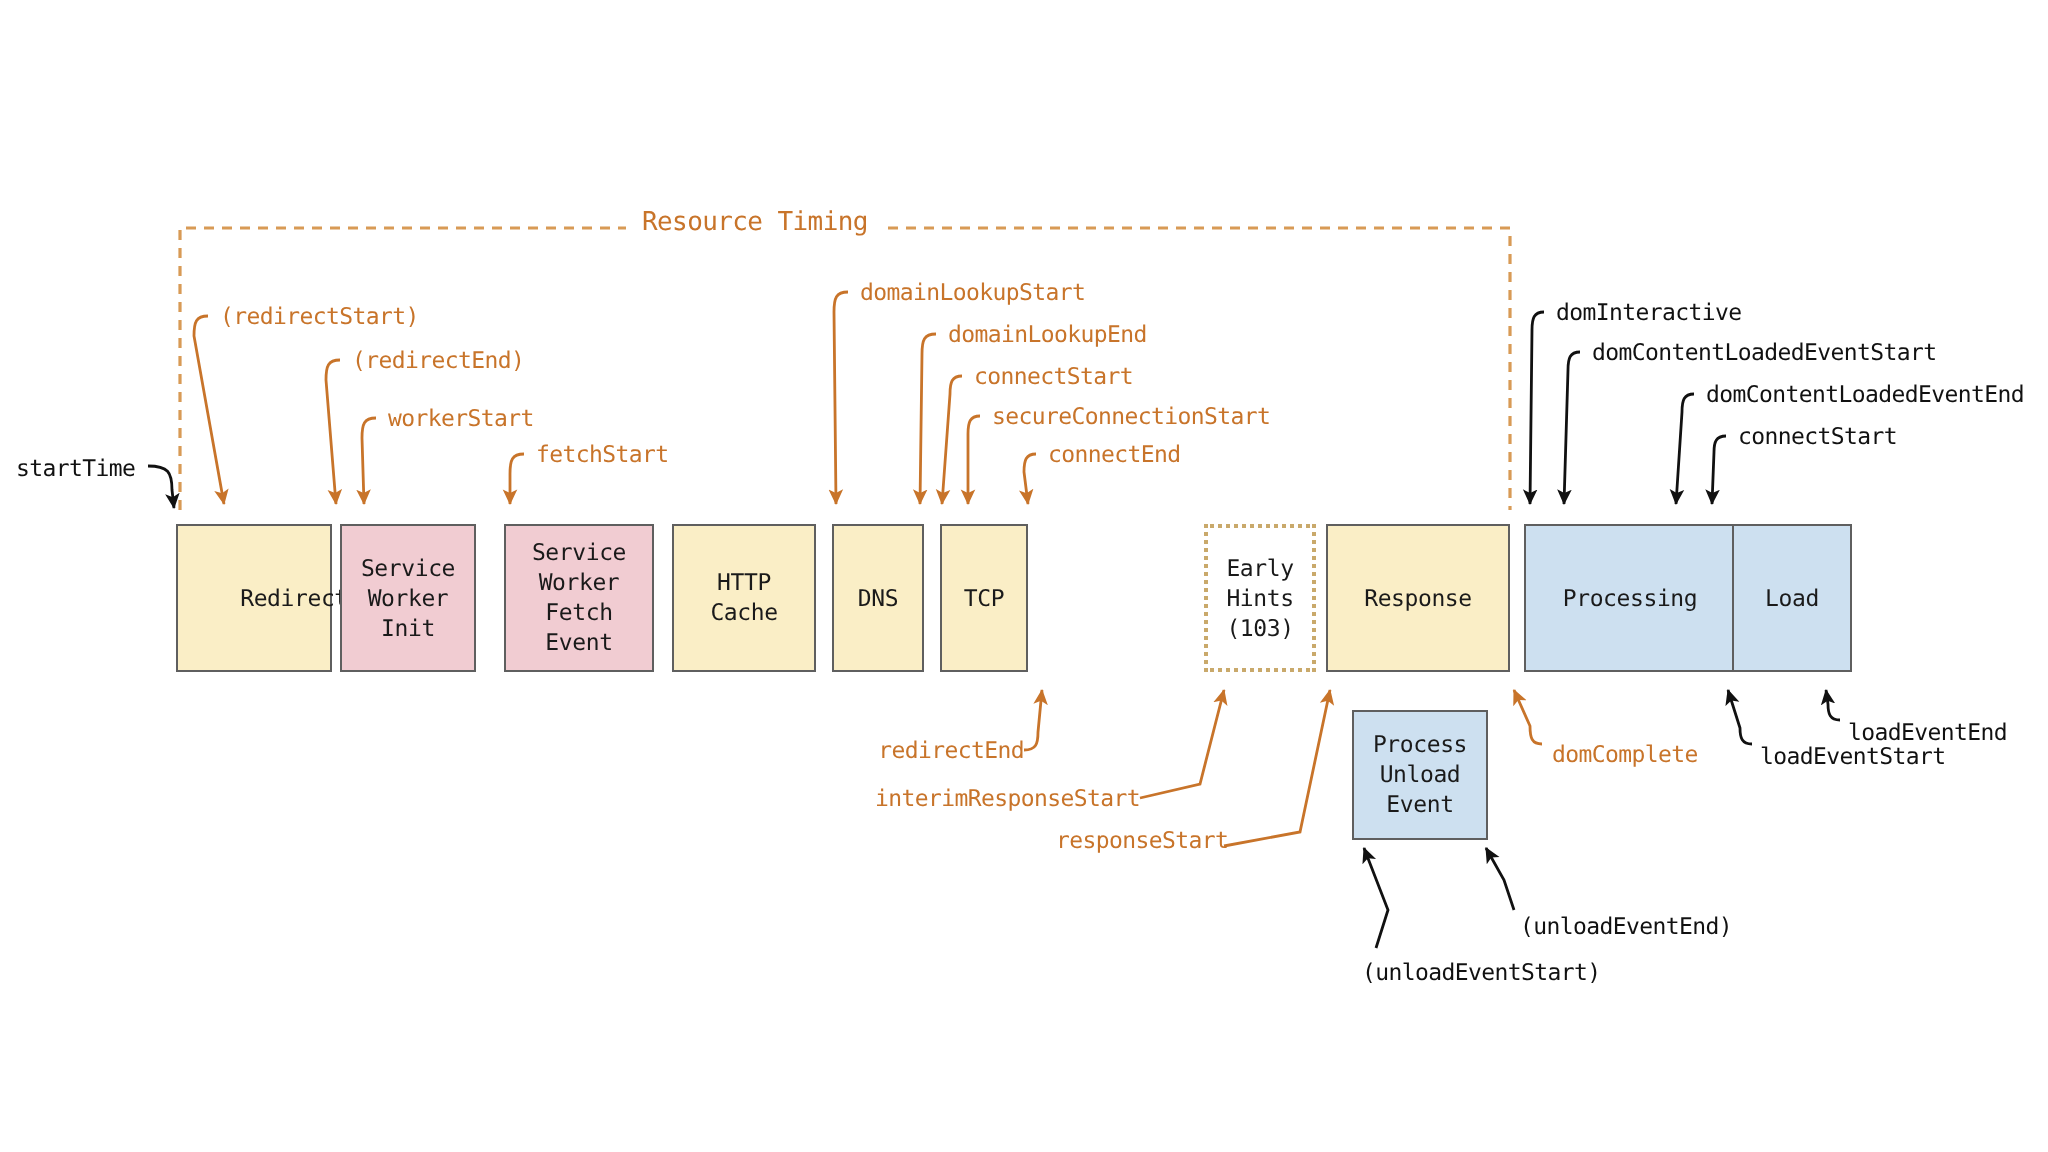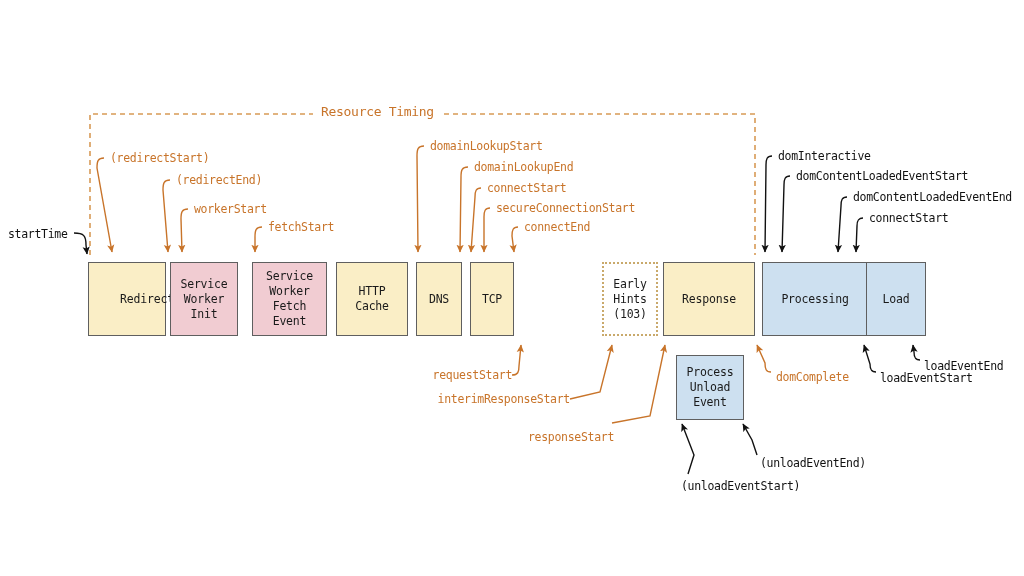--- a/index.html
+++ b/index.html
@@ -207,25 +207,25 @@
   <div class="lbl orange" style="left:524px; top:221px;">connectEnd</div>
 
   <div class="lbl black" style="left:778px; top:150px;">domInteractive</div>
 
   <div class="lbl black" style="left:796px; top:170px;">domContentLoadedEventStart</div>
 
   <div class="lbl black" style="left:853px; top:191px;">domContentLoadedEventEnd</div>
 
   <div class="lbl black" style="left:869px; top:212px;">connectStart</div>
 
-  <div class="lbl orange right" style="left:427px; top:369px; width:85px;">requestStart</div>
+  <div class="lbl orange right" style="left:427px; top:369px; width:85px;">redirectEnd</div>
 
   <div class="lbl orange right" style="left:420px; top:393px; width:150px;">interimResponseStart</div>
 
-  <div class="lbl orange right" style="left:528px; top:431px; width:84px;">responseStart</div>
+  <div class="lbl orange right" style="left:528px; top:414px; width:84px;">responseStart</div>
 
   <div class="lbl orange" style="left:776px; top:371px;">domComplete</div>
 
   <div class="lbl black" style="left:681px; top:480px;">(unloadEventStart)</div>
 
   <div class="lbl black" style="left:760px; top:457px;">(unloadEventEnd)</div>
 
   <div class="lbl black" style="left:880px; top:372px;">loadEventStart</div>
 
   <div class="lbl black" style="left:924px; top:360px;">loadEventEnd</div>

